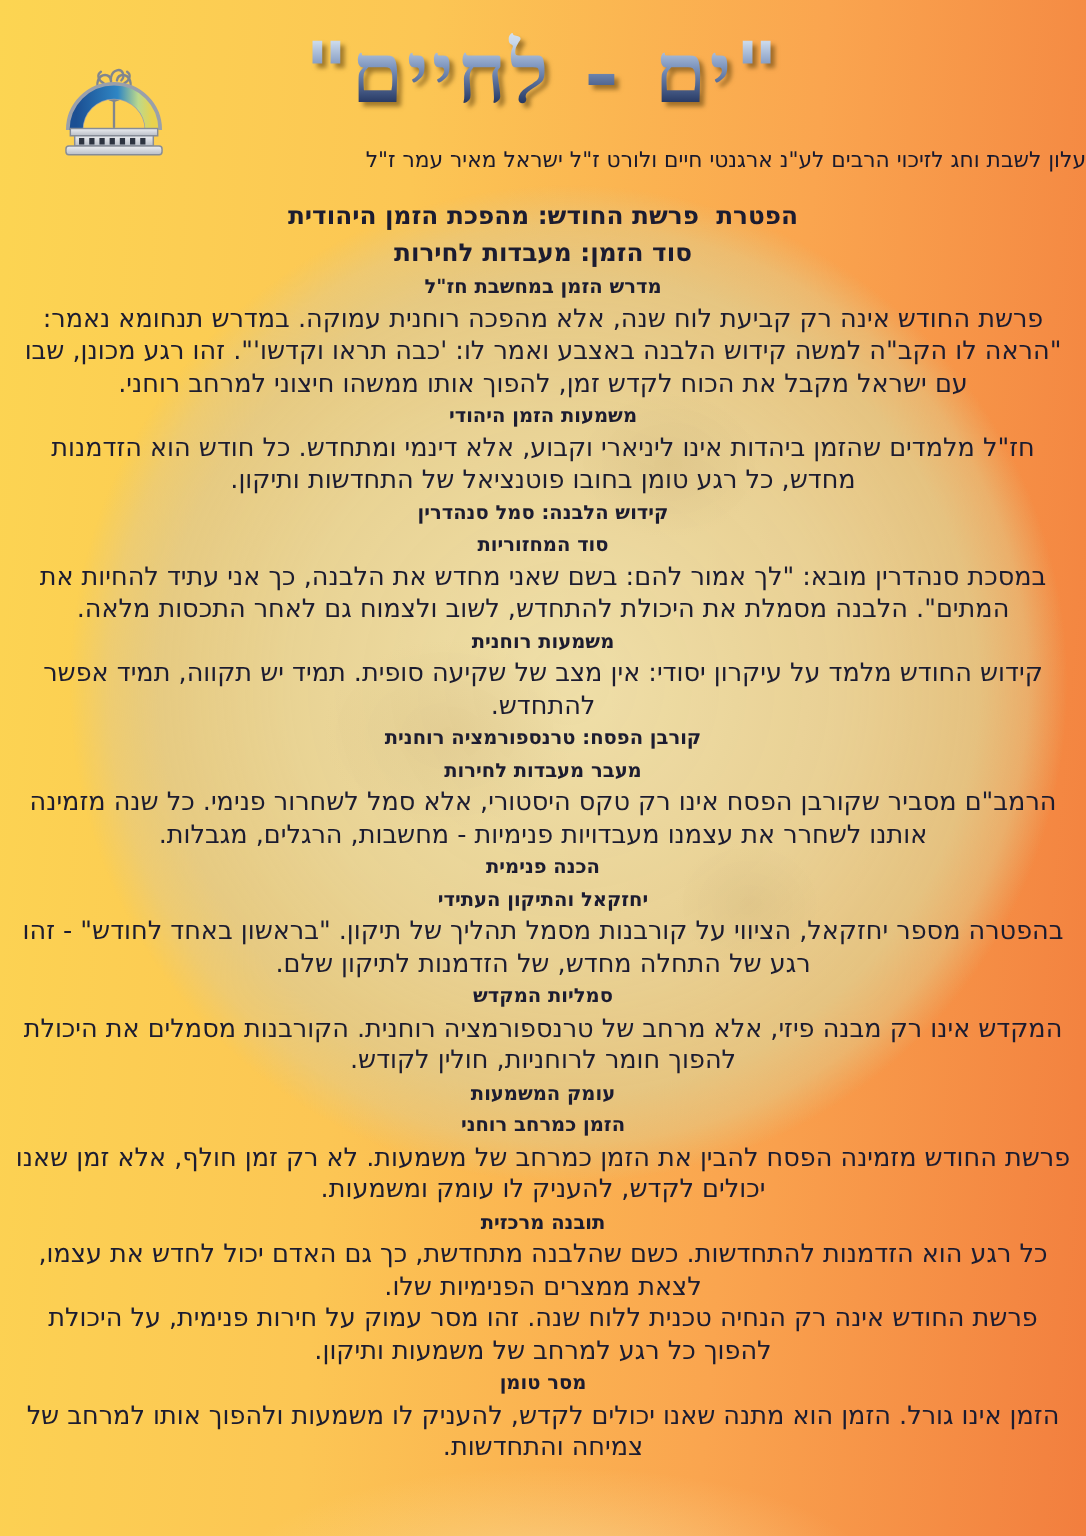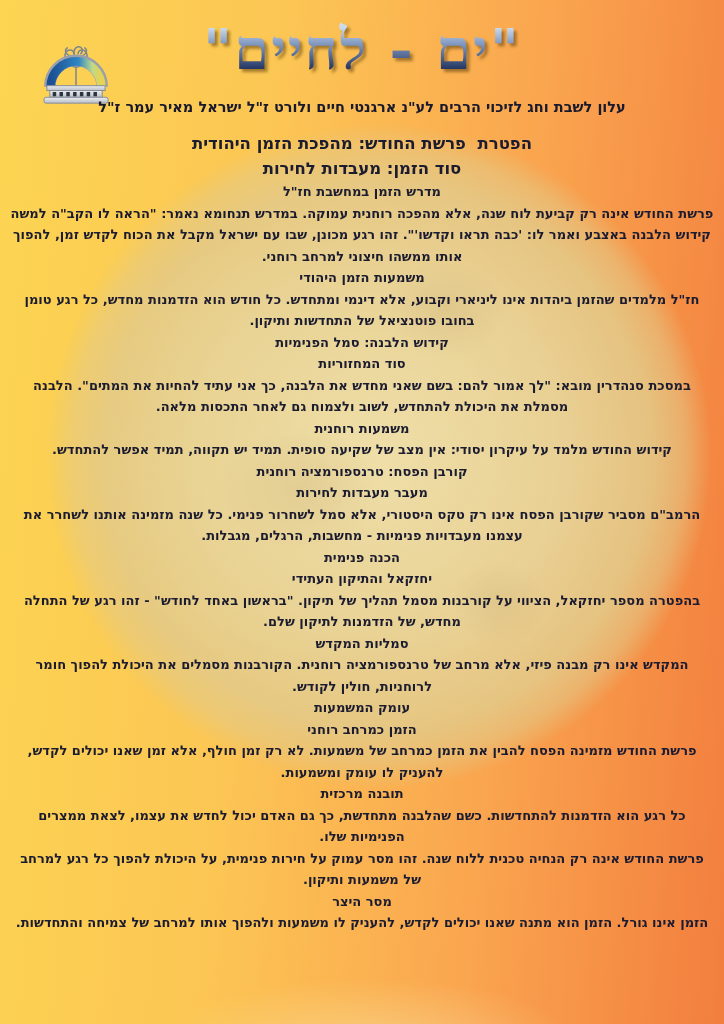--- a/index.html
+++ b/index.html
@@ -24,31 +24,31 @@
   .logo{position:absolute;left:36px;top:42px;width:80px;height:66px;}
   .title{
     position:absolute;top:2px;left:95px;right:95px;text-align:center;direction:rtl;
     font-family:"DejaVu Serif","Liberation Serif",serif;font-weight:bold;
     font-size:56px;line-height:94px;letter-spacing:2px;
     background:linear-gradient(180deg,#eef4fb 4%,#c9d8ea 28%,#7b93bd 46%,#22345f 72%,#1a2950 88%,#33466f 100%);
     -webkit-background-clip:text;background-clip:text;color:transparent;
     filter:drop-shadow(3px 3px 1.5px rgba(90,60,10,0.55));
   }
   .subtitle{
-    position:absolute;top:99px;left:0;right:0;text-align:center;direction:rtl;
-    font-weight:bold;font-size:14.5px;color:#19192d;
+    position:absolute;top:99px;left:0;right:0;direction:rtl;
+    font-weight:normal;font-size:14.5px;color:#19192d;
   }
   main{
     position:absolute;top:131px;left:0;right:0;padding:0 10px;
     direction:rtl;text-align:center;color:#1c1c30;
   }
   .blk{margin:0;white-space:pre-wrap;}
   .blk.h1{font-size:16.5px;font-weight:bold;line-height:25px;}
   .blk.h2{font-size:13px;font-weight:bold;line-height:21.5px;}
-  .blk.p{font-size:13px;font-weight:bold;line-height:21.5px;}
+  .blk.p{font-size:17px;font-weight:normal;line-height:21.5px;}
 </style>
 </head>
 <body>
 
 <div class="moon"></div>
 <div class="moon-glow-bottom"></div>
 
 <header>
   <svg class="logo" viewBox="0 0 80 68" aria-hidden="true">
     <defs>
@@ -96,35 +96,35 @@
 </header>
 
 <main>
   <div>
       <div class="blk h1">הפטרת  פרשת החודש: מהפכת הזמן היהודית</div>
       <div class="blk h1">סוד הזמן: מעבדות לחירות</div>
       <div class="blk h2">מדרש הזמן במחשבת חז"ל</div>
       <div class="blk p">פרשת החודש אינה רק קביעת לוח שנה, אלא מהפכה רוחנית עמוקה. במדרש תנחומא נאמר: "הראה לו הקב"ה למשה קידוש הלבנה באצבע ואמר לו: 'כבה תראו וקדשו'". זהו רגע מכונן, שבו עם ישראל מקבל את הכוח לקדש זמן, להפוך אותו ממשהו חיצוני למרחב רוחני.</div>
       <div class="blk h2">משמעות הזמן היהודי</div>
       <div class="blk p">חז"ל מלמדים שהזמן ביהדות אינו ליניארי וקבוע, אלא דינמי ומתחדש. כל חודש הוא הזדמנות מחדש, כל רגע טומן בחובו פוטנציאל של התחדשות ותיקון.</div>
-      <div class="blk h2">קידוש הלבנה: סמל הפנימיות</div>
+      <div class="blk h2">קידוש הלבנה: סמל סנהדרין</div>
       <div class="blk h2">סוד המחזוריות</div>
       <div class="blk p">במסכת סנהדרין מובא: "לך אמור להם: בשם שאני מחדש את הלבנה, כך אני עתיד להחיות את המתים". הלבנה מסמלת את היכולת להתחדש, לשוב ולצמוח גם לאחר התכסות מלאה.</div>
       <div class="blk h2">משמעות רוחנית</div>
       <div class="blk p">קידוש החודש מלמד על עיקרון יסודי: אין מצב של שקיעה סופית. תמיד יש תקווה, תמיד אפשר להתחדש.</div>
       <div class="blk h2">קורבן הפסח: טרנספורמציה רוחנית</div>
       <div class="blk h2">מעבר מעבדות לחירות</div>
       <div class="blk p">הרמב"ם מסביר שקורבן הפסח אינו רק טקס היסטורי, אלא סמל לשחרור פנימי. כל שנה מזמינה אותנו לשחרר את עצמנו מעבדויות פנימיות - מחשבות, הרגלים, מגבלות.</div>
       <div class="blk h2">הכנה פנימית</div>
       <div class="blk h2">יחזקאל והתיקון העתידי</div>
       <div class="blk p">בהפטרה מספר יחזקאל, הציווי על קורבנות מסמל תהליך של תיקון. "בראשון באחד לחודש" - זהו רגע של התחלה מחדש, של הזדמנות לתיקון שלם.</div>
       <div class="blk h2">סמליות המקדש</div>
       <div class="blk p">המקדש אינו רק מבנה פיזי, אלא מרחב של טרנספורמציה רוחנית. הקורבנות מסמלים את היכולת להפוך חומר לרוחניות, חולין לקודש.</div>
       <div class="blk h2">עומק המשמעות</div>
       <div class="blk h2">הזמן כמרחב רוחני</div>
       <div class="blk p">פרשת החודש מזמינה הפסח להבין את הזמן כמרחב של משמעות. לא רק זמן חולף, אלא זמן שאנו יכולים לקדש, להעניק לו עומק ומשמעות.</div>
       <div class="blk h2">תובנה מרכזית</div>
       <div class="blk p">כל רגע הוא הזדמנות להתחדשות. כשם שהלבנה מתחדשת, כך גם האדם יכול לחדש את עצמו, לצאת ממצרים הפנימיות שלו.</div>
       <div class="blk p">פרשת החודש אינה רק הנחיה טכנית ללוח שנה. זהו מסר עמוק על חירות פנימית, על היכולת להפוך כל רגע למרחב של משמעות ותיקון.</div>
-      <div class="blk h2">מסר היצר</div>
+      <div class="blk h2">מסר טומן</div>
       <div class="blk p">הזמן אינו גורל. הזמן הוא מתנה שאנו יכולים לקדש, להעניק לו משמעות ולהפוך אותו למרחב של צמיחה והתחדשות.</div>
     </div>
 </main>
 
 </body></html>

